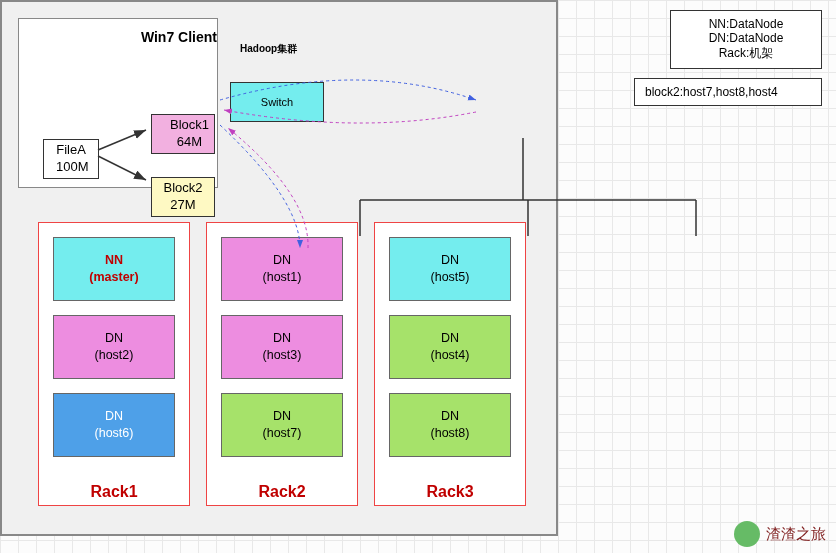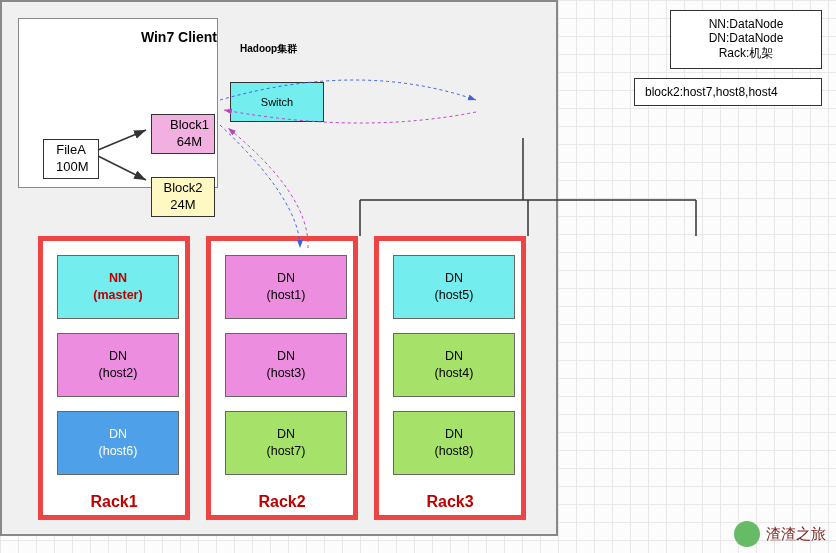--- a/index.html
+++ b/index.html
@@ -31,21 +31,21 @@
 .note { position: absolute; right: 14px; background: #fff; border: 1px solid #333; font-size: 12px; padding: 6px 10px; }
 .note1 { top: 10px; width: 152px; text-align: center; }
 .note2 { top: 78px; width: 188px; }
 .note::after { content:""; position:absolute; right:0; top:0; width:0; height:0;
   border-top: 12px solid #fff; border-left: 12px solid transparent; }
 .note::before { content:""; position:absolute; right:-1px; top:-1px; width:0; height:0;
   border-top: 13px solid #333; border-left: 13px solid transparent; }
 
 .switch { position: absolute; left: 230px; top: 82px; width: 94px; height: 40px; background: #74edee; border: 1px solid #333; display:flex; align-items:center; justify-content:center; font-size:11px; }
 
-.rack { position: absolute; top: 236px; width: 152px; height: 284px; border: 5px solid #ef4444; background:#fff; }
+.rack { position: absolute; top: 222px; width: 152px; height: 284px; border: 1px solid #ef4444; background:#fff; }
 .r1 { left: 38px; } .r2 { left: 206px; } .r3 { left: 374px; }
 .rack-label { position: absolute; bottom: 4px; width: 100%; text-align: center; }
 
 .node { position: absolute; left: 14px; width: 122px; height: 64px; border: 1px solid #666; display:flex; flex-direction:column; align-items:center; justify-content:center; font-size:12.5px; line-height:1.35; }
 .n1 { top: 14px; } .n2 { top: 92px; } .n3 { top: 170px; }
 .cyan { background:#74edee; } .mag { background:#ed8de0; } .blue { background:#4ea0e8; color:#fff;} .grn { background:#a6e26a; }
 
 svg.lines { position:absolute; left:0; top:0; width:836px; height:553px; pointer-events:none; }
 
 .watermark { position:absolute; right:10px; bottom:6px; font-size:15px; color:#7f1d1d; display:flex; align-items:center; gap:6px;}
@@ -59,21 +59,21 @@
   <div class="filea lbl">
     <div>FileA</div>
     <div>100M</div>
   </div>
   <div class="block block1 lbl">
     <div>Block1</div>
     <div>64M</div>
   </div>
   <div class="block block2 lbl">
     <div>Block2</div>
-    <div>24M</div>
+    <div>27M</div>
   </div>
 </div>
 
 <div class="cluster">
   <div class="cluster-title">Hadoop集群</div>
 
   <div class="note note1">
     <div>NN:DataNode</div>
     <div>DN:DataNode</div>
     <div>Rack:机架</div>

